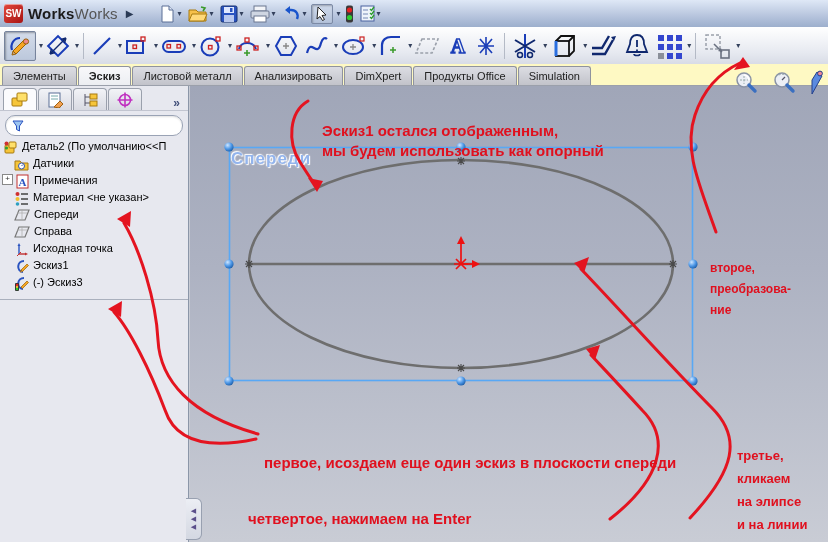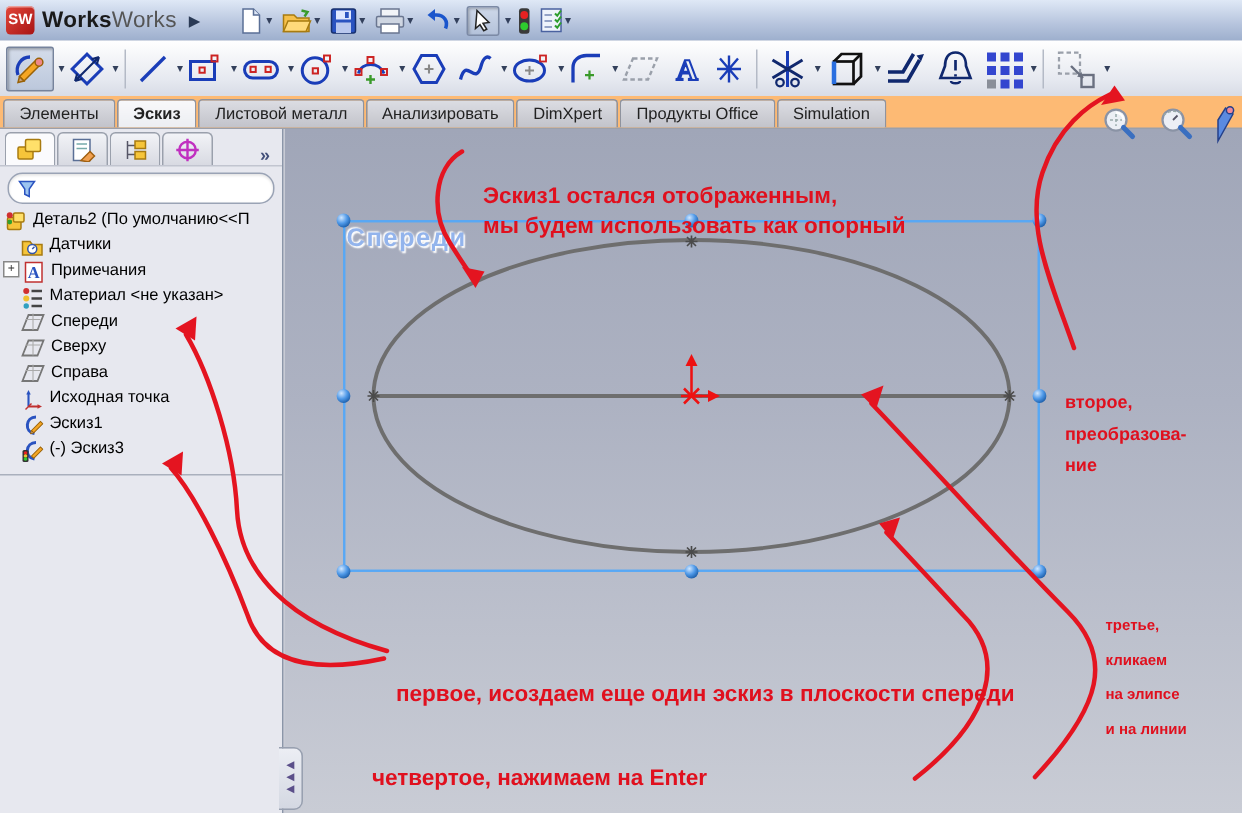--- a/index.html
+++ b/index.html
@@ -22,21 +22,21 @@
   .pressed{border:1px solid #7c8aa5;background:linear-gradient(#cfd9ea,#b4c2da);box-shadow:inset 1px 1px 2px rgba(0,0,0,.25);}
   
   .toolbar2{position:absolute;left:0;top:27px;width:828px;height:37px;
     background:linear-gradient(#ffffff,#e6e9f0 70%,#d8dce6);border-bottom:1px solid #a8aeba;
     display:flex;align-items:center;}
   .tool{display:flex;align-items:center;padding:2px 1px;margin:0 1px;}
   .toolbox{border:1px solid #76839c;background:linear-gradient(#d4dcea,#bcc8dc);
     box-shadow:inset 1px 1px 2px rgba(0,0,0,.3);border-radius:2px;padding:2px 3px;margin-left:4px;}
   .sep{width:1px;height:26px;background:#b4bac6;margin:0 4px;}
   
-  .tabsrow{position:absolute;left:0;top:64px;width:828px;height:22px;background:#fdba74;
+  .tabsrow{position:absolute;left:0;top:64px;width:828px;height:22px;background:#fef9c3;
     border-bottom:1px solid #9ba0ab;display:flex;align-items:flex-end;padding-left:2px;box-sizing:border-box;}
   .rtab{font-size:11px;color:#222;padding:3px 10px 3px;border:1px solid #8f939e;border-bottom:none;
     border-radius:3px 3px 0 0;background:linear-gradient(#dcdde3,#c2c3ca);margin-right:1px;white-space:nowrap;}
   .rtab.active{background:linear-gradient(#f8f8fa,#eceef2);font-weight:bold;position:relative;z-index:2;}
   
   .leftpanel{position:absolute;left:0;top:86px;width:189px;height:456px;background:#e7e8ef;
     border-right:1px solid #8b96a8;box-sizing:border-box;}
   .mtabs{display:flex;align-items:flex-end;height:24px;padding-left:3px;border-bottom:1px solid #c2c5d0;}
   .mtab{width:32px;height:21px;border:1px solid #9aa0ac;border-bottom:none;border-radius:4px 4px 0 0;
     background:linear-gradient(#f2f3f7,#d8dae2);display:flex;align-items:center;justify-content:center;margin-right:1px;}
@@ -59,21 +59,21 @@
   .canvas{position:absolute;left:190px;top:86px;width:638px;height:456px;
     background:linear-gradient(180deg,#a0a6b8 0%,#adb2c2 40%,#c9ccd5 100%);}
   .plane-label{position:absolute;left:231px;top:149px;font-size:17px;font-weight:bold;color:#93b4ec;
     letter-spacing:1px;z-index:4;text-shadow:0 0 2px #fff,1px 1px 1px #fff,-1px -1px 1px #fff;}
   .viewicons{position:absolute;top:70px;right:4px;display:flex;gap:14px;z-index:6;align-items:center;}
   
   #overlay{position:absolute;left:0;top:0;width:828px;height:542px;z-index:5;pointer-events:none;}
   .anno{position:absolute;color:#e0101e;font-weight:bold;z-index:6;margin-top:26px;}
   .anno1{left:322px;top:95px;font-size:15px;line-height:20px;}
   .anno2{left:710px;top:232px;font-size:12px;line-height:21px;}
-  .anno3{left:737px;top:380px;font-size:10px;line-height:23px;}
+  .anno3{left:737px;top:418px;font-size:13px;line-height:23px;}
   .anno4{left:264px;top:428px;font-size:15px;}
   .anno5{left:248px;top:484px;font-size:15px;}
 </style>
 </head>
 <body>
 
 <div class="titlebar">
   <div class="swlogo">SW</div>
   <div class="brand"><b>Works</b><span>Works</span></div>
   <div class="flyout">▶</div>
@@ -379,27 +379,20 @@
           <path d="M7 3h7M7 8h7M7 13h7" stroke="#444" stroke-width="1.6"></path>
         </svg>
       <span class="lbl">Материал &lt;не указан&gt;</span>
     </div>
     <div class="trow indent1">
       <svg width="16" height="14" viewBox="0 0 16 14">
           <path d="M5 2h10L11 12H1z" fill="none" stroke="#777" stroke-width="1.2"></path>
           <path d="M3 5h10M8 1v11" stroke="#aaa" stroke-width=".7"></path>
         </svg>
       <span class="lbl">Спереди</span>
-    </div>
-    <div class="trow indent1">
-      <svg width="16" height="14" viewBox="0 0 16 14">
-          <path d="M5 2h10L11 12H1z" fill="none" stroke="#777" stroke-width="1.2"></path>
-          <path d="M3 5h10M8 1v11" stroke="#aaa" stroke-width=".7"></path>
-        </svg>
-      <span class="lbl">Сверху</span>
     </div>
     <div class="trow indent1">
       <svg width="16" height="14" viewBox="0 0 16 14">
           <path d="M5 2h10L11 12H1z" fill="none" stroke="#777" stroke-width="1.2"></path>
           <path d="M3 5h10M8 1v11" stroke="#aaa" stroke-width=".7"></path>
         </svg>
       <span class="lbl">Справа</span>
     </div>
     <div class="trow indent1">
       <svg width="15" height="15" viewBox="0 0 15 15">

